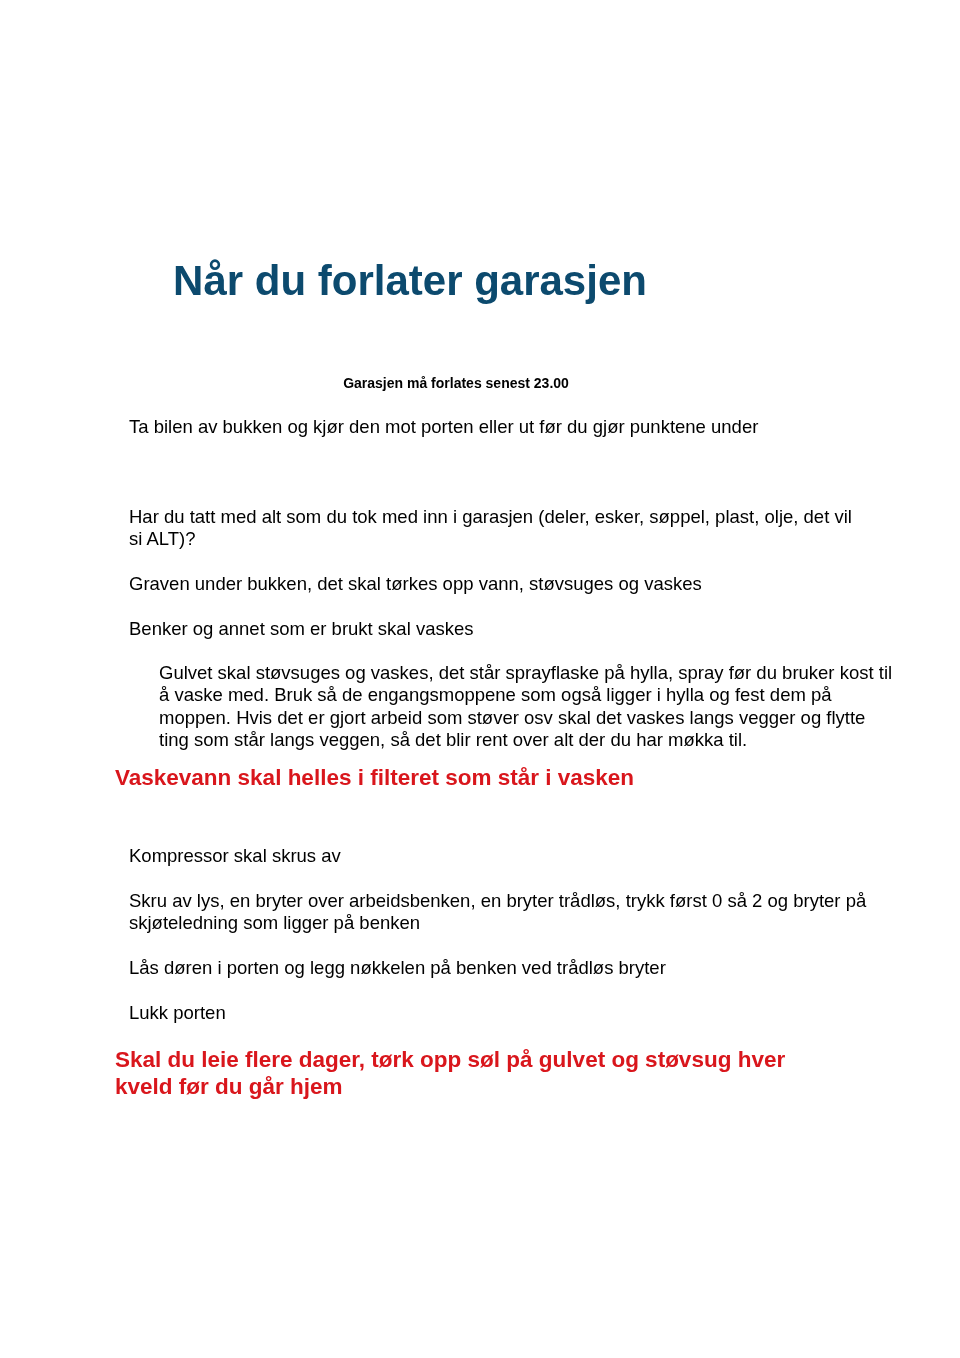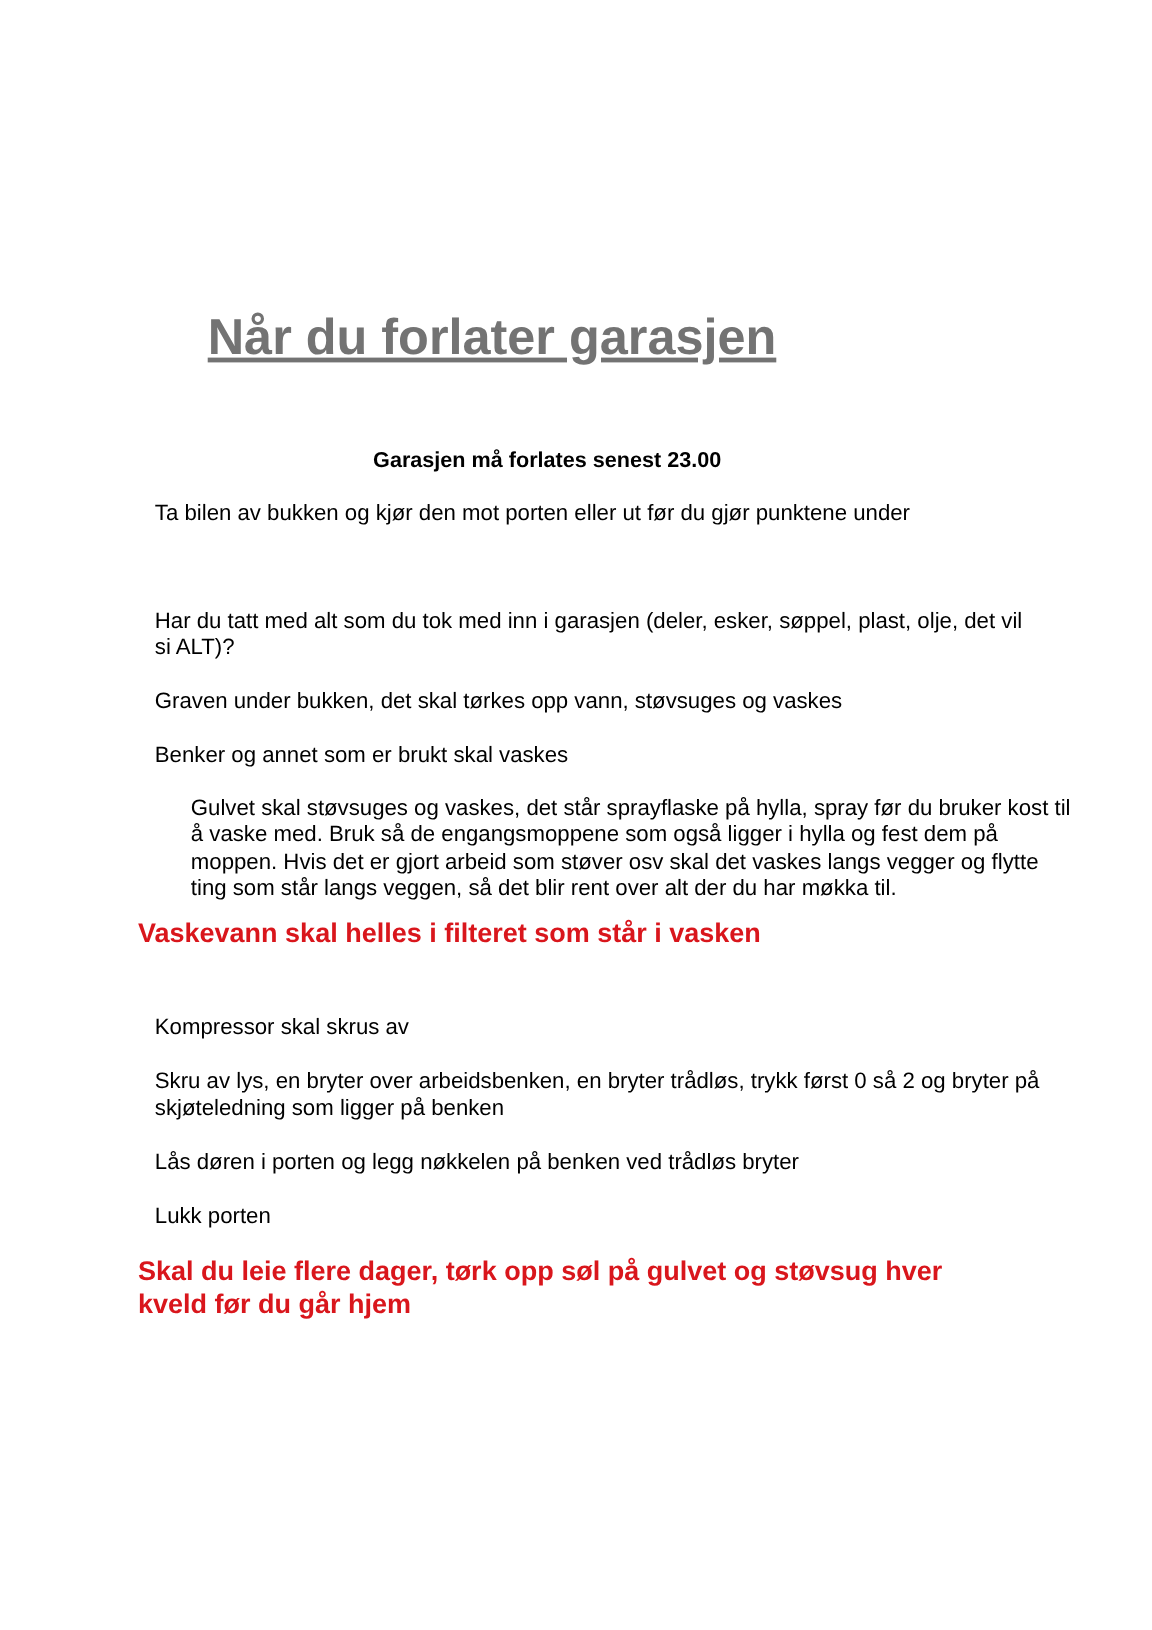--- a/index.html
+++ b/index.html
@@ -22,32 +22,31 @@
       height: 1358px;
     }
     .title {
       position: absolute;
       left: 0;
       width: 820px;
       top: 256px;
       text-align: center;
       font-size: 42px;
       font-weight: bold;
-      color: #737373;
+      color: #0c4a6e;
       line-height: 50px;
       margin: 0;
-      text-decoration: underline;
     }
     .subtitle {
       position: absolute;
       left: 0;
       width: 912px;
       top: 372px;
       text-align: center;
-      font-size: 18px;
+      font-size: 14px;
       font-weight: bold;
       line-height: 22px;
       margin: 0;
     }
     .para {
       position: absolute;
       left: 129px;
       width: 740px;
       font-size: 18.5px;
       line-height: 22.4px;

